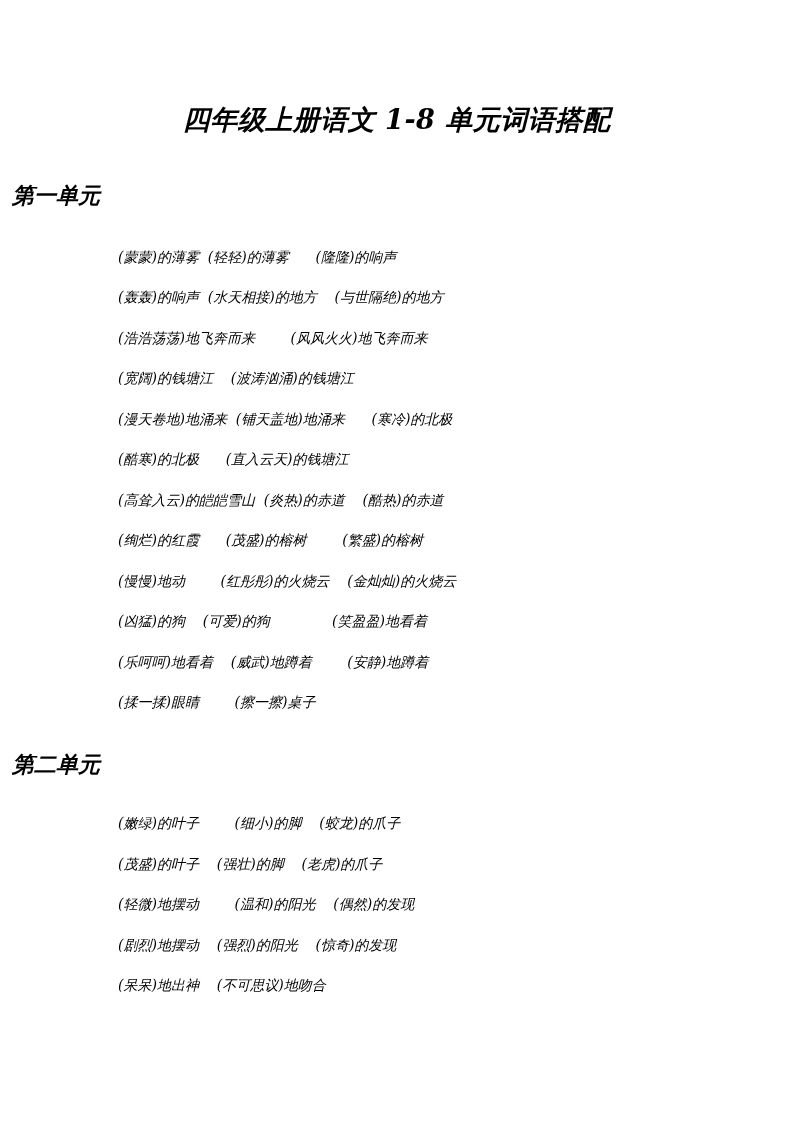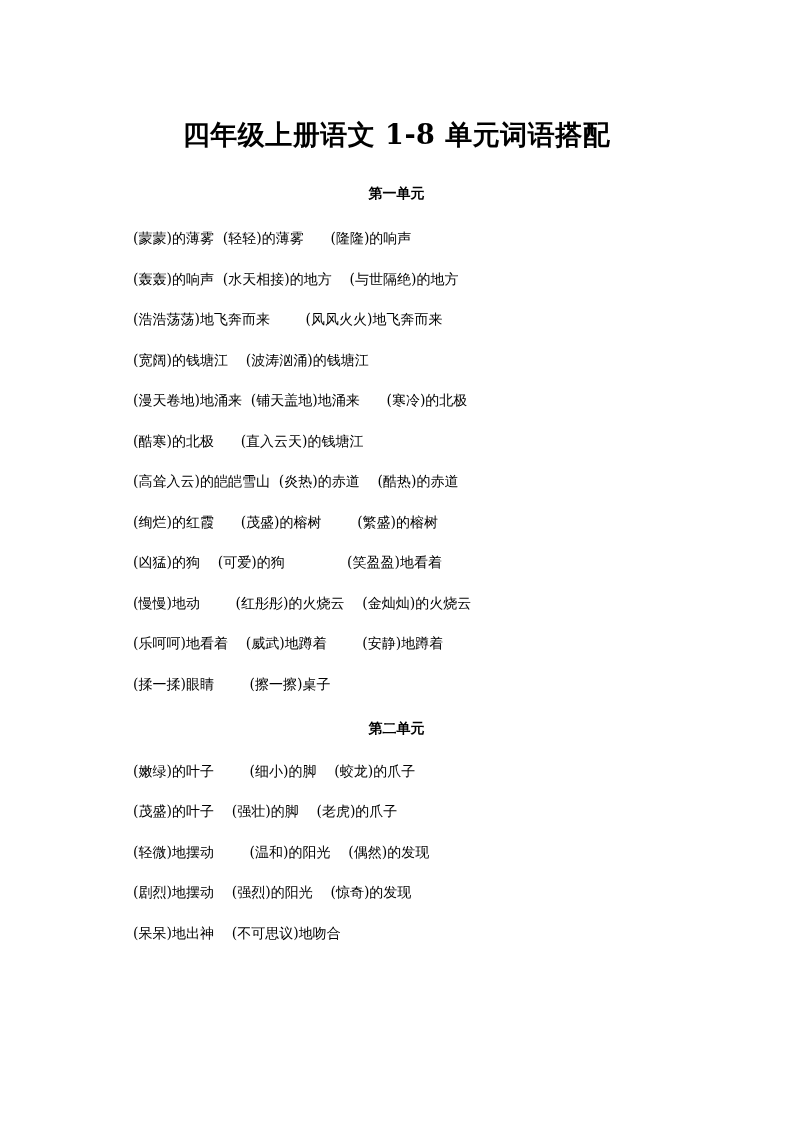--- a/index.html
+++ b/index.html
@@ -12,39 +12,39 @@
     height: 1122px;
     font-family: "Liberation Serif", "DejaVu Serif", serif;
     color: #000000;
     position: relative;
     overflow: hidden;
   }
   .page {
     width: 793px;
     height: 1122px;
     box-sizing: border-box;
-    padding: 15px;
+    padding: 0;
     position: relative;
+    font-style: italic;
   }
   .doc-title {
     text-align: center;
     font-size: 27px;
     font-weight: bold;
     letter-spacing: 0.5px;
     margin: 0;
     padding-top: 104px;
     padding-bottom: 0;
     line-height: 1.2;
     font-family: "DejaVu Serif", "Liberation Serif", serif;
   }
   .section-heading {
-    text-align: center;
-    font-size: 14px;
+    font-size: 22px;
     font-weight: bold;
-    margin: 0;
+    margin: 12px;
     line-height: 1.2;
     font-family: "DejaVu Serif", "Liberation Serif", serif;
   }
   .heading-1 {
     padding-top: 34px;
     padding-bottom: 16px;
   }
   .heading-2 {
     padding-top: 16px;
     padding-bottom: 14px;
@@ -72,22 +72,22 @@
 
   <div class="content-block">
     <div class="line">(蒙蒙)的薄雾  (轻轻)的薄雾      (隆隆)的响声</div>
     <div class="line">(轰轰)的响声  (水天相接)的地方    (与世隔绝)的地方</div>
     <div class="line">(浩浩荡荡)地飞奔而来        (风风火火)地飞奔而来</div>
     <div class="line">(宽阔)的钱塘江    (波涛汹涌)的钱塘江</div>
     <div class="line">(漫天卷地)地涌来  (铺天盖地)地涌来      (寒冷)的北极</div>
     <div class="line">(酷寒)的北极      (直入云天)的钱塘江</div>
     <div class="line">(高耸入云)的皑皑雪山  (炎热)的赤道    (酷热)的赤道</div>
     <div class="line">(绚烂)的红霞      (茂盛)的榕树        (繁盛)的榕树</div>
+    <div class="line">(慢慢)地动        (红彤彤)的火烧云    (金灿灿)的火烧云</div>
     <div class="line">(凶猛)的狗    (可爱)的狗              (笑盈盈)地看着</div>
-    <div class="line">(慢慢)地动        (红彤彤)的火烧云    (金灿灿)的火烧云</div>
     <div class="line">(乐呵呵)地看着    (威武)地蹲着        (安静)地蹲着</div>
     <div class="line">(揉一揉)眼睛        (擦一擦)桌子</div>
   </div>
 
   <div class="section-heading heading-2">第二单元</div>
 
   <div class="content-block">
     <div class="line">(嫩绿)的叶子        (细小)的脚    (蛟龙)的爪子</div>
     <div class="line">(茂盛)的叶子    (强壮)的脚    (老虎)的爪子</div>
     <div class="line">(轻微)地摆动        (温和)的阳光    (偶然)的发现</div>

